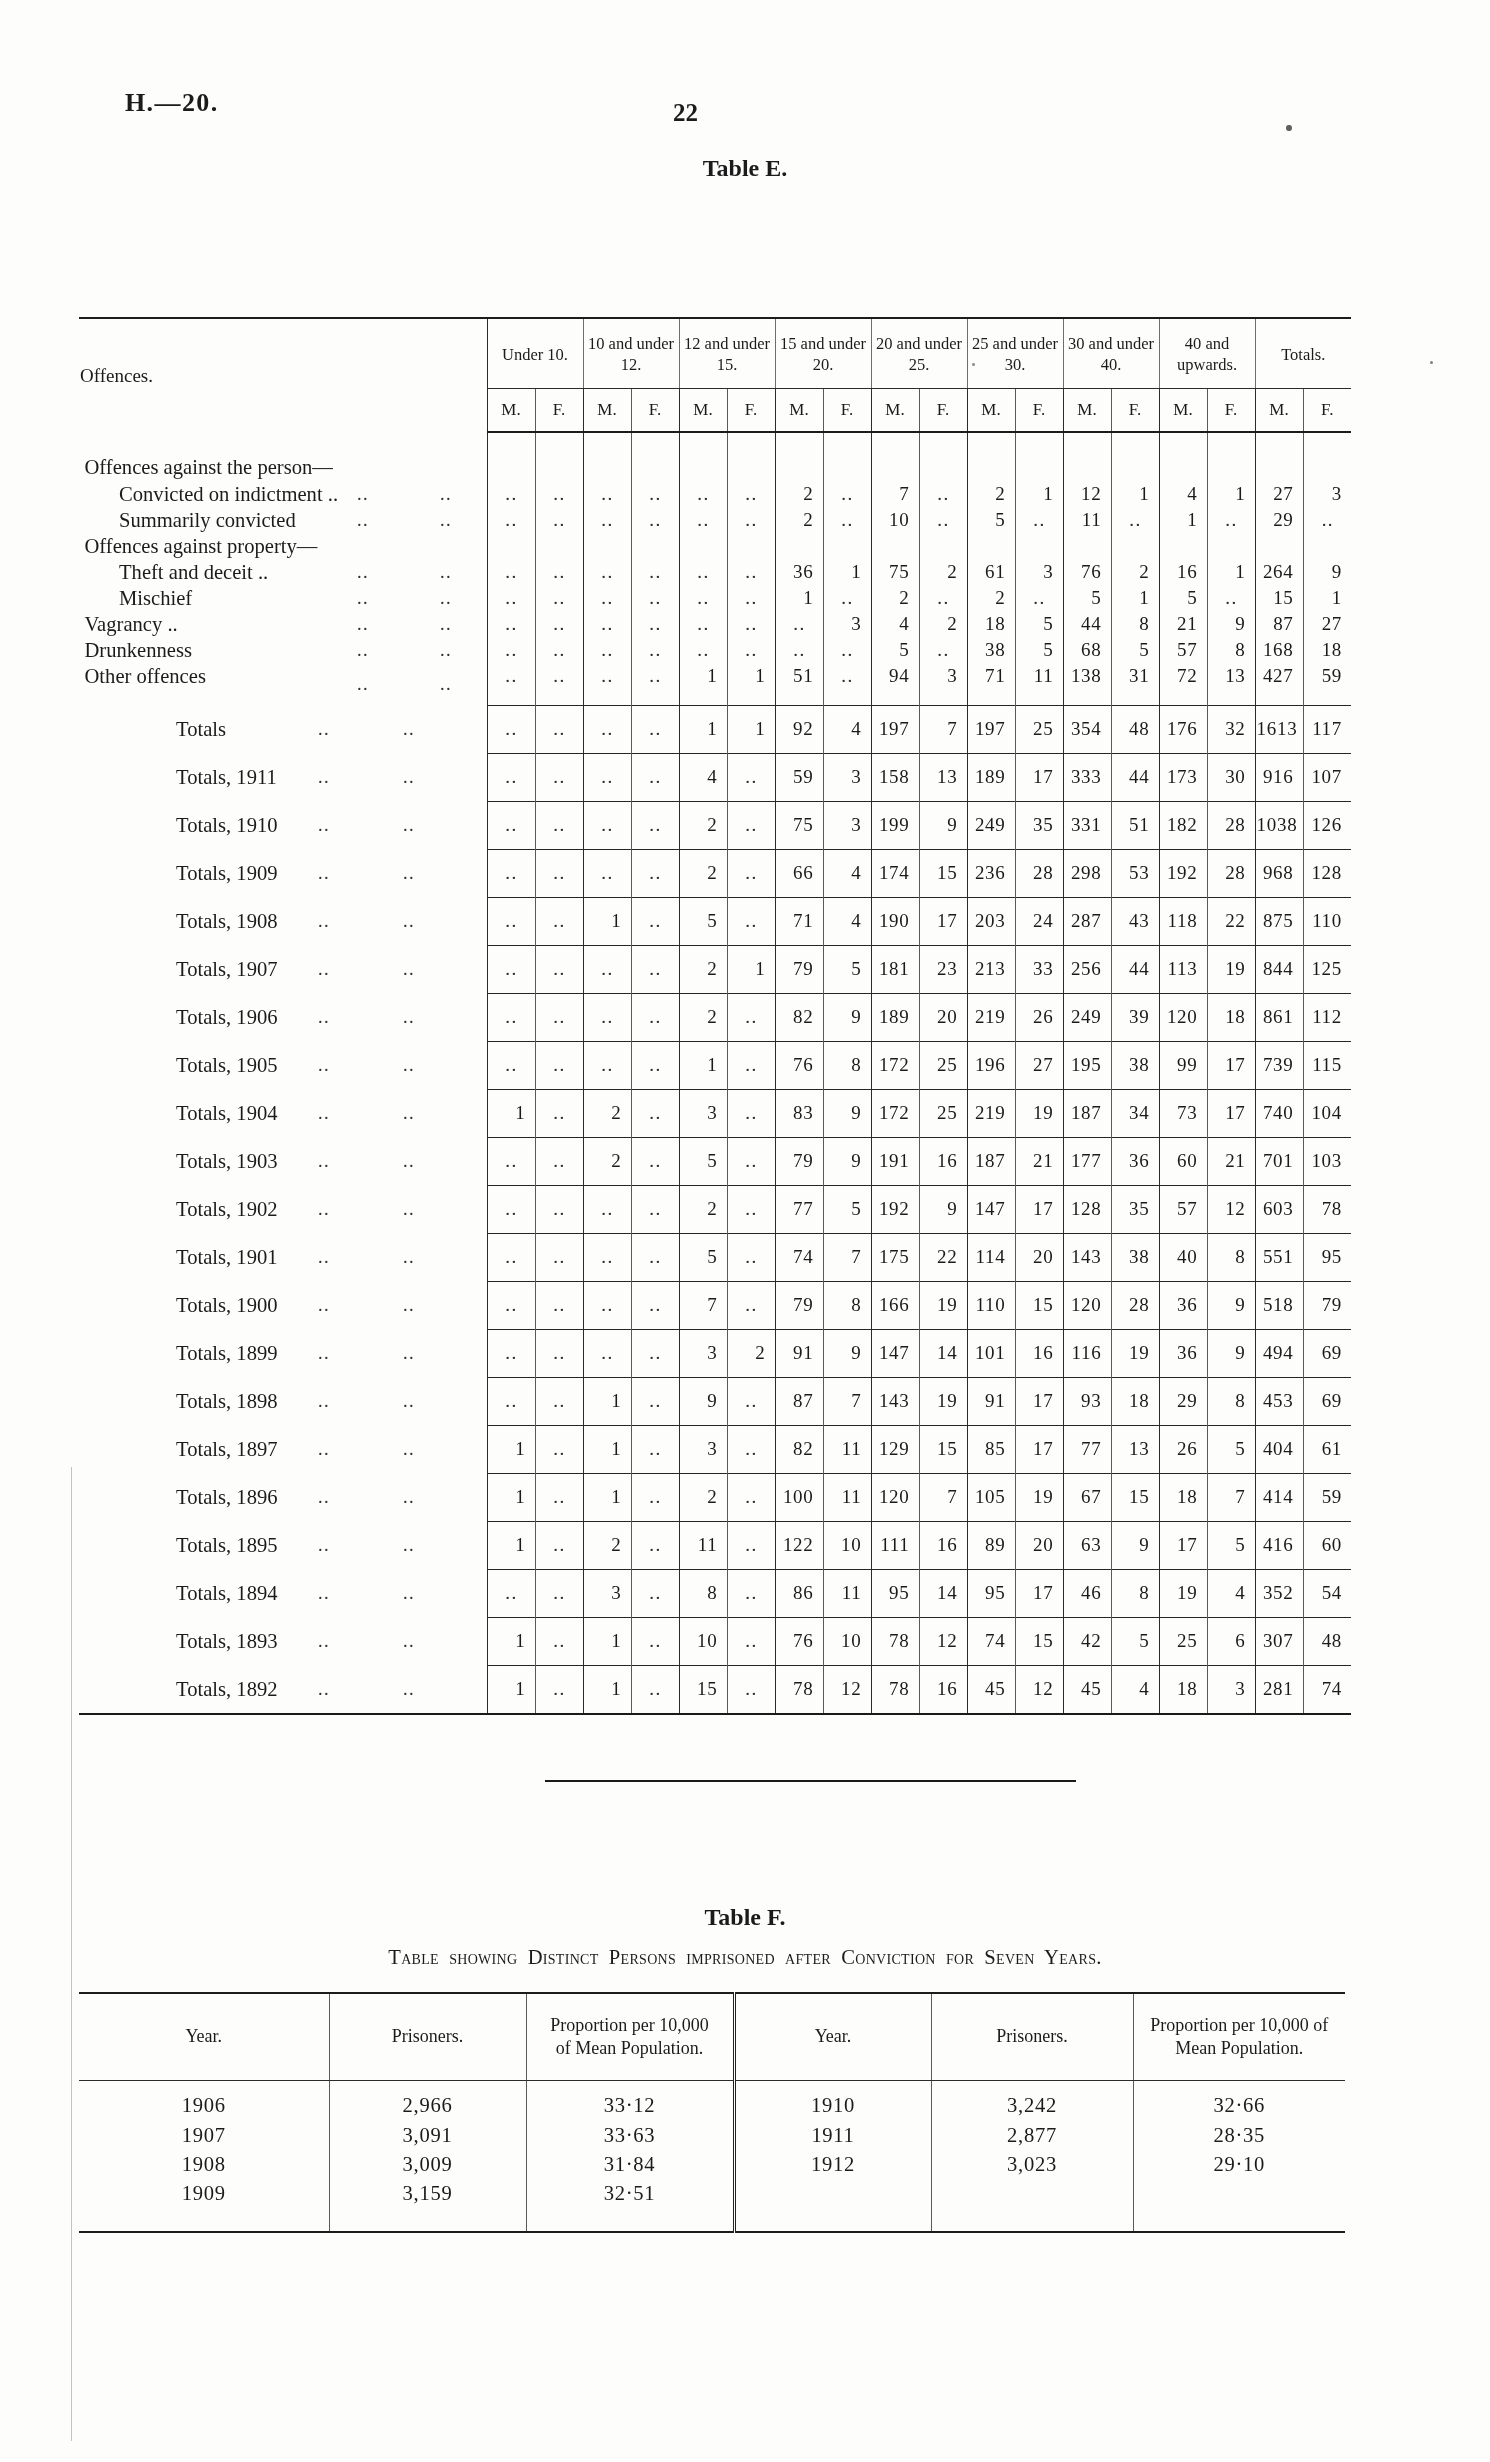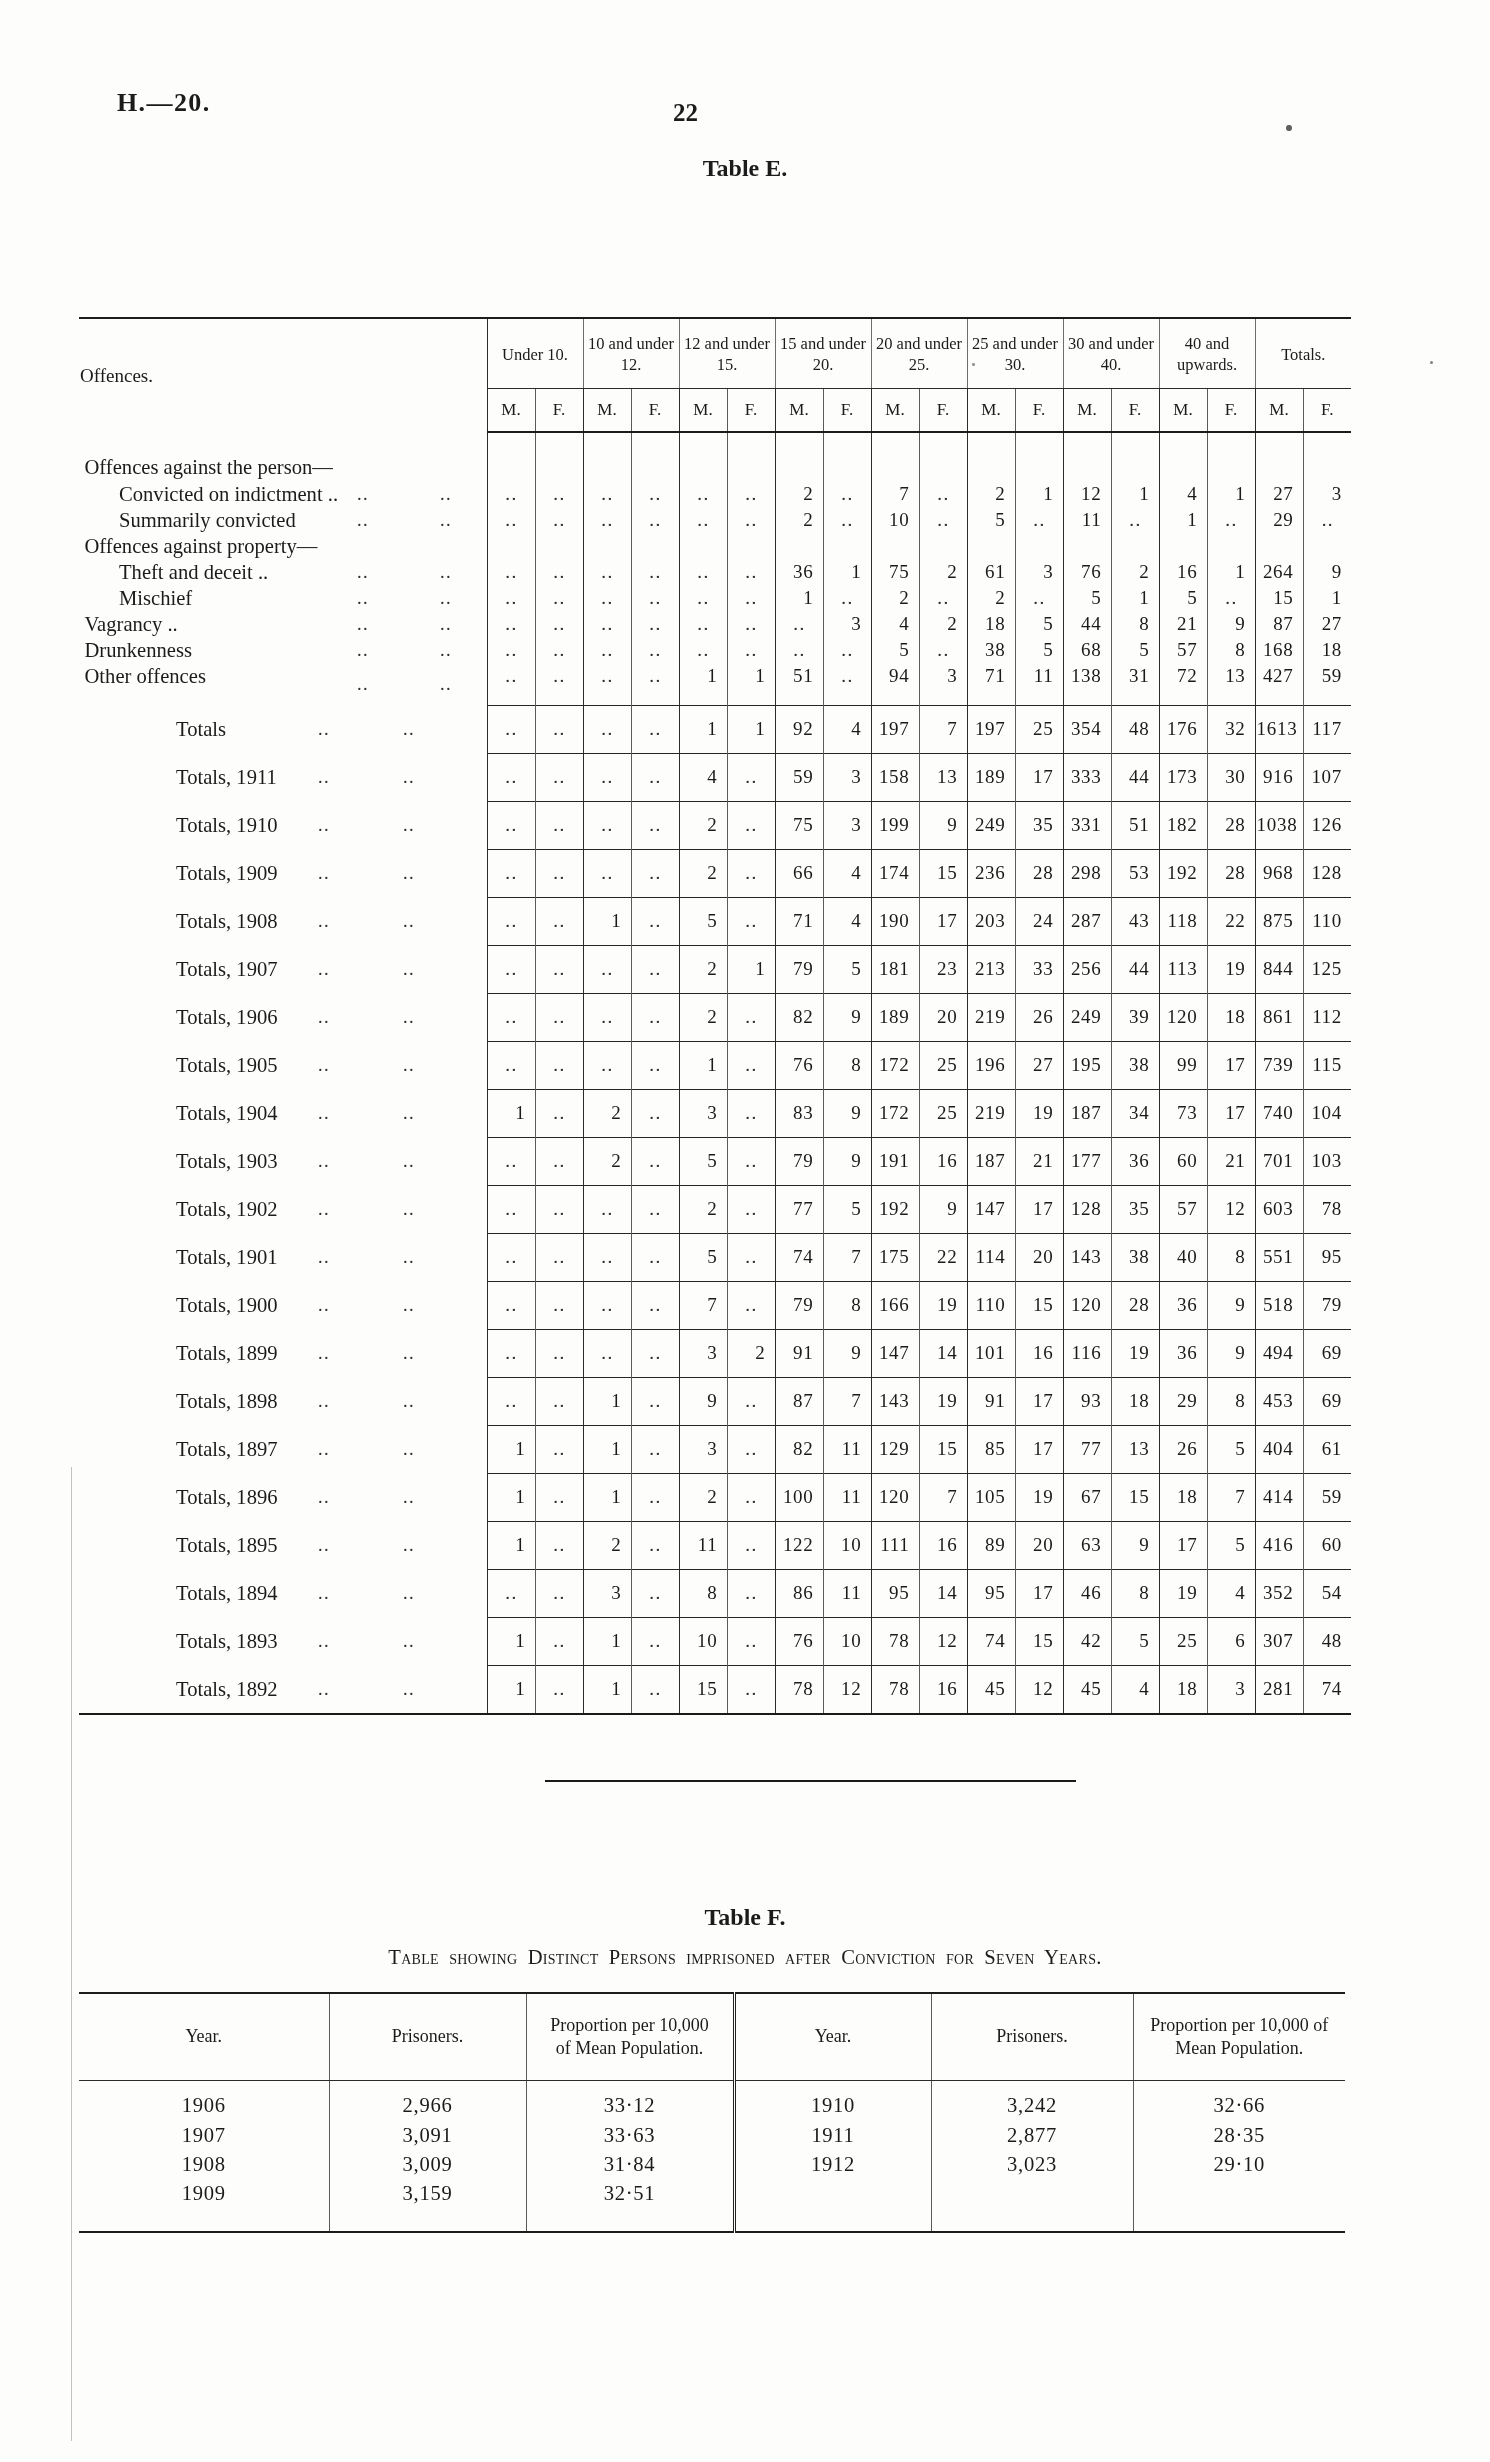--- a/index.html
+++ b/index.html
@@ -9,21 +9,21 @@
     height:2462px;
     margin:0 auto;
     background:#fdfdfb;
     font-family:"Liberation Serif","DejaVu Serif",serif;
     color:#1b1b1b;
     overflow:hidden;
   }
   .abs{position:absolute;}
 
   
-  .doc-ref{left:117px;top:88px;font-size:26px;font-weight:bold;letter-spacing:1.4px;}
+  .doc-ref{left:125px;top:88px;font-size:26px;font-weight:bold;letter-spacing:1.4px;}
   .page-num{left:603px;top:99px;width:165px;text-align:center;font-size:25px;font-weight:bold;}
 
   
   .te-title{left:0;top:155px;width:1490px;text-align:center;font-size:24px;font-weight:bold;}
   .te-caption{
     left:77px;top:197px;width:1296px;
     font-size:21px;line-height:1.42;
     font-variant:small-caps;letter-spacing:0.3px;word-spacing:6.2px;
     text-align:justify;
     padding-left:52px;text-indent:-52px;

